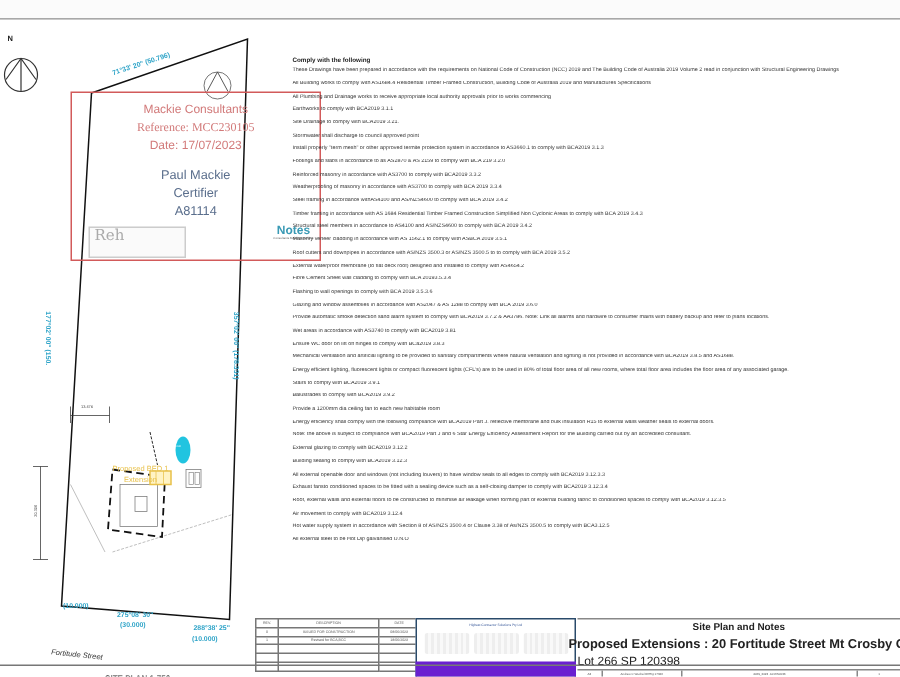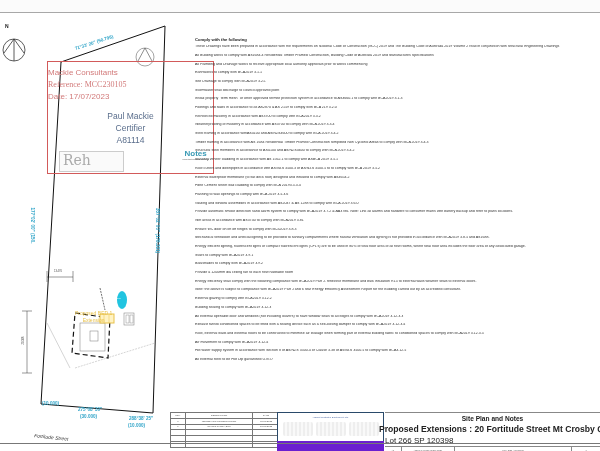--- a/index.html
+++ b/index.html
@@ -6,25 +6,25 @@
   body { width:600px; height:451px; background:#ffffff; position:relative; overflow:hidden; font-family:"Liberation Sans", sans-serif; }
   .topbar { position:absolute; left:0; top:0; width:600px; height:12px; background:#fbfbfb; border-bottom:1px solid #d8d8d8; }
   .topline { position:absolute; left:0; top:12px; width:600px; height:1px; background:#a8a8a8; }
   .sheet { position:absolute; left:0; top:13px; width:600px; height:438px; }
   svg.plan { position:absolute; left:0; top:0; }
   .notes { position:absolute; left:195px; top:25px; width:405px; font-size:3.6px; color:#333; line-height:1.0; }
   .notes .head { font-weight:bold; font-size:4.2px; margin-bottom:3px; color:#222; }
   .notes .item { margin-bottom:5.1px; white-space:nowrap; overflow:hidden; }
   .notes .item.wrap { white-space:normal; }
   .stamp { position:absolute; left:47px; top:48px; width:167px; height:113px; border:1.5px solid #d25a5a; box-sizing:border-box; }
-  .stamp .l1, .stamp .l2, .stamp .l3 { position:absolute; left:0; width:100%; text-align:left; color:#d27a7a; font-size:8px; }
+  .stamp .l1, .stamp .l2, .stamp .l3 { position:absolute; left:0; width:100%; text-align:center; color:#d27a7a; font-size:8px; }
   .stamp .l1 { top:6px; } .stamp .l2 { top:18px;font-family:Liberation Serif, serif; } .stamp .l3 { top:30px; }
   .stamp .n1, .stamp .n2, .stamp .n3 { position:absolute; left:0; width:100%; text-align:center; color:#5a6e8c; font-size:8.5px; font-weight:normal; }
   .stamp .n1 { top:49px; } .stamp .n2 { top:61px; } .stamp .n3 { top:73px; }
-  .stamp .sig { position:absolute; left:11px; top:89px; width:60px; height:19px; border:1px solid #ccc; background:#fafafa; font-family:"DejaVu Serif", serif; font-size:14px; color:#aaa; padding-left:3px; }
+  .stamp .sig { position:absolute; left:11px; top:89px; width:60px; height:19px; border:1px solid #ccc; background:#fafafa; font-family:"DejaVu Serif", serif; font-size:10px; color:#aaa; padding-left:3px; }
   .stamp .logo { position:absolute; right:4px; top:87px; color:#3a9ab5; font-size:8px; font-weight:bold; text-align:center; }
   .stamp .logo .sub { font-size:2px; font-weight:normal; color:#666; display:block; }
   .rev { position:absolute; left:170px; top:399px; width:110px; border-collapse:collapse; font-size:2.4px; color:#555; }
   .rev td, .rev th { border:0.6px solid #777; height:4.8px; padding:0 1px; text-align:center; font-weight:normal; }
   .company { position:absolute; left:277px; top:399px; width:107px; height:40px; border:1.2px solid #2a4a6a; box-sizing:border-box; background:#fff; }
   .company .cname { position:absolute; top:3px; left:0; width:100%; text-align:center; font-size:2.2px; color:#3a5a9a; }
   .company .sketch { position:absolute; top:9px; height:14px; width:30px; background:repeating-linear-gradient(90deg,#eee 0 2px,#f9f9f9 2px 4px); border-radius:2px; }
   .company .band { position:absolute; left:-1px; bottom:-1px; width:107px; height:11px; background:#6a1fd0; }
   .titleblk { position:absolute; left:385px; top:399px; width:215px; height:42px; border-top:1px solid #888; }
   .titleblk .t1 { position:absolute; top:2px; width:100%; text-align:center; font-size:6.6px; font-weight:bold; color:#222; }

